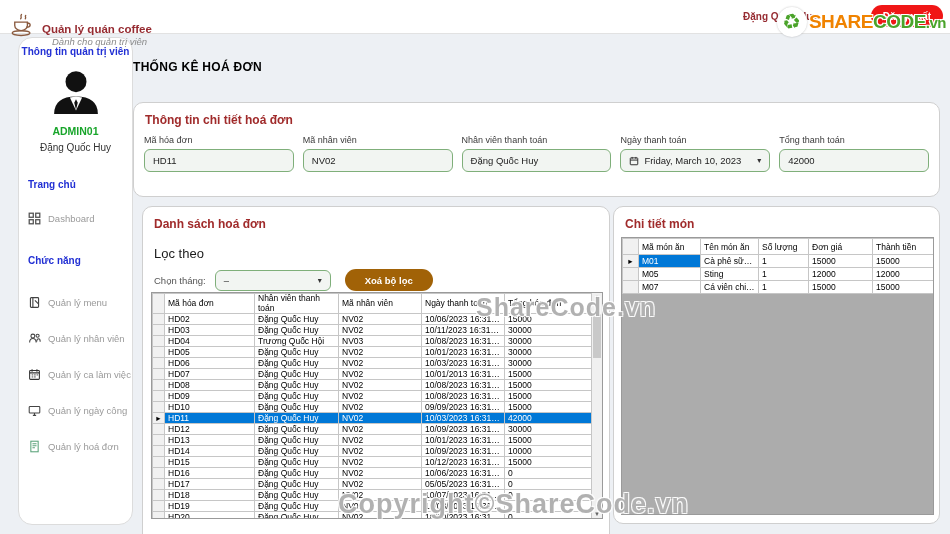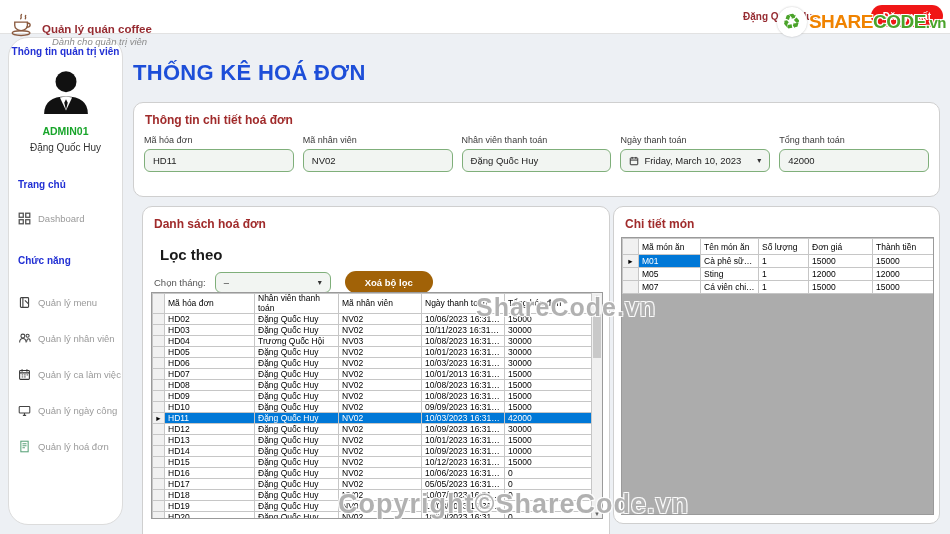--- a/index.html
+++ b/index.html
@@ -26,50 +26,50 @@
   .wm-bottom { position:absolute; left:338px; top:489px; font-size:27px; letter-spacing:1px; z-index:9; }
   .wm-logo { position:absolute; right:4px; top:7px; z-index:9; display:flex; align-items:center; gap:2px; }
   .wm-ring { width:30px; height:30px; border-radius:50%; background:#fff; box-shadow:0 0 2px rgba(0,0,0,.25);
              display:flex; align-items:center; justify-content:center; }
   .wm-recycle { color:#4aa32a; font-size:21px; line-height:30px; transform:rotate(-12deg); }
   .wm-text { font-size:19px; font-weight:bold; letter-spacing:-0.5px;
              text-shadow:1px 1px 0 #fff, -1px -1px 0 #fff, 1px -1px 0 #fff, -1px 1px 0 #fff; }
   .wm-share { color:#f08300; } .wm-code { color:#4aa32a; } .wm-vn { color:#4aa32a; font-size:15px; }
 
   
-  .sidebar { position:absolute; left:8px; top:37px; width:115px; height:488px; background:#fff;
-             border:1px solid #dcdcdc; border-radius:20px; z-index:2; padding-top:8px; }
+  .sidebar { position:absolute; left:18px; top:37px; width:115px; height:488px; background:#fff;
+             border:1px solid #dcdcdc; border-radius:14px; z-index:2; padding-top:8px; }
   .sb-sec { font-size:10px; font-weight:bold; color:#2230d4; padding-left:9px; }
   .sb-sec.center { text-align:center; padding-left:0; }
   .avatar-wrap { width:56px; height:56px; margin:8px auto 4px auto; }
   .admin-id { text-align:center; font-size:10.5px; font-weight:bold; color:#18a52a; margin-top:2px; }
   .admin-name { text-align:center; font-size:10px; color:#333; margin-top:5px; }
   .sb-home { margin-top:26px; }
   .sb-item { display:flex; align-items:center; gap:7px; padding-left:9px; margin-top:22px; cursor:pointer; }
   .sb-item .lbl { font-size:9.5px; color:#9a9a9a; }
   .sb-funcs .sb-item { margin-top:23px; }
   .sb-funcs { margin-top:30px; }
   .sb-chucnang { margin-top:30px; }
 
   
-  .page-title { position:absolute; left:133px; top:60px; font-size:22px; font-weight:bold; color:#1d4ed8;
+  .page-title { position:absolute; left:133px; top:60px; font-size:12px; font-weight:bold; color:#000000;
                 letter-spacing:.3px; z-index:3; }
   .panel { position:absolute; background:#fff; border:1px solid #cfcfcf; border-radius:10px; z-index:3; }
   .panel-title { font-size:12px; font-weight:bold; color:#a02b2b; margin:10px 0 0 11px; }
   .panel-detail { left:133px; top:102px; width:807px; height:95px; }
   .fields { display:flex; gap:9px; padding:8px 10px 0 10px; }
   .field { flex:1; }
   .field .flabel { font-size:9px; color:#3a3a3a; margin-bottom:4px; }
   .fbox { height:23px; border:1px solid #7faf7a; border-radius:6px; background:#f2f5f2;
           font-size:9.5px; color:#222; display:flex; align-items:center; padding:0 8px; gap:5px; }
   .fbox .grow { flex:1; }
   .chev { font-size:8px; color:#333; }
 
   .panel-invoices { left:142px; top:206px; width:468px; height:409px; }
-  .filter-label { font-size:15px; font-weight:bold; color:#1a1a1a; margin:15px 0 0 17px; }
+  .filter-label { font-size:13px; font-weight:normal; color:#1a1a1a; margin:15px 0 0 11px; }
   .filter-row { display:flex; align-items:center; margin:8px 0 0 11px; }
   .month-label { font-size:9.5px; color:#555; }
   .month-select { width:116px; height:21px; margin-left:9px; border:1px solid #7faf7a; border-radius:6px;
                   background:#f2f5f2; font-size:9.5px; color:#333; display:flex; align-items:center;
                   padding:0 8px; cursor:pointer; }
   .month-select .grow { flex:1; }
   .clear-btn { width:88px; height:22px; margin-left:14px; background:#a16207; border:none; border-radius:11px;
                color:#fff; font-size:9.5px; font-weight:bold; font-family:inherit; cursor:pointer; }
 
   .panel-items { left:613px; top:206px; width:327px; height:318px; }

